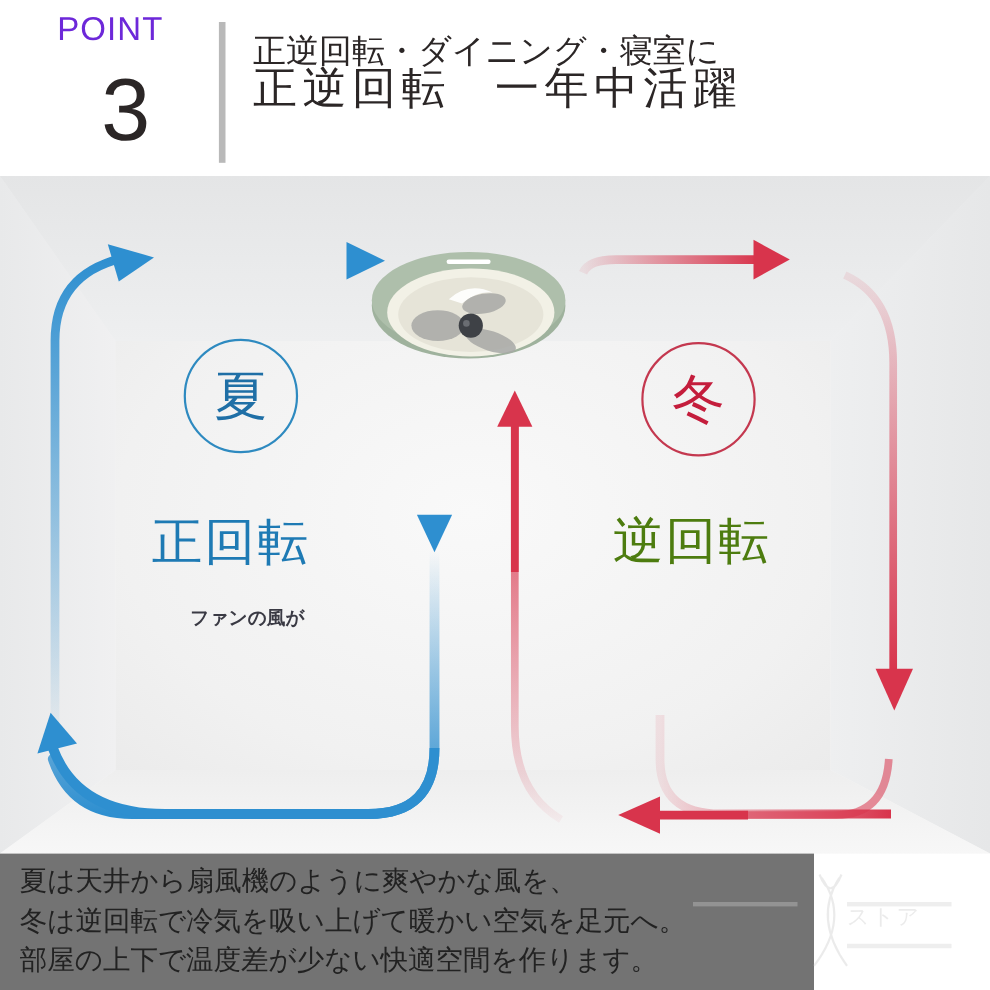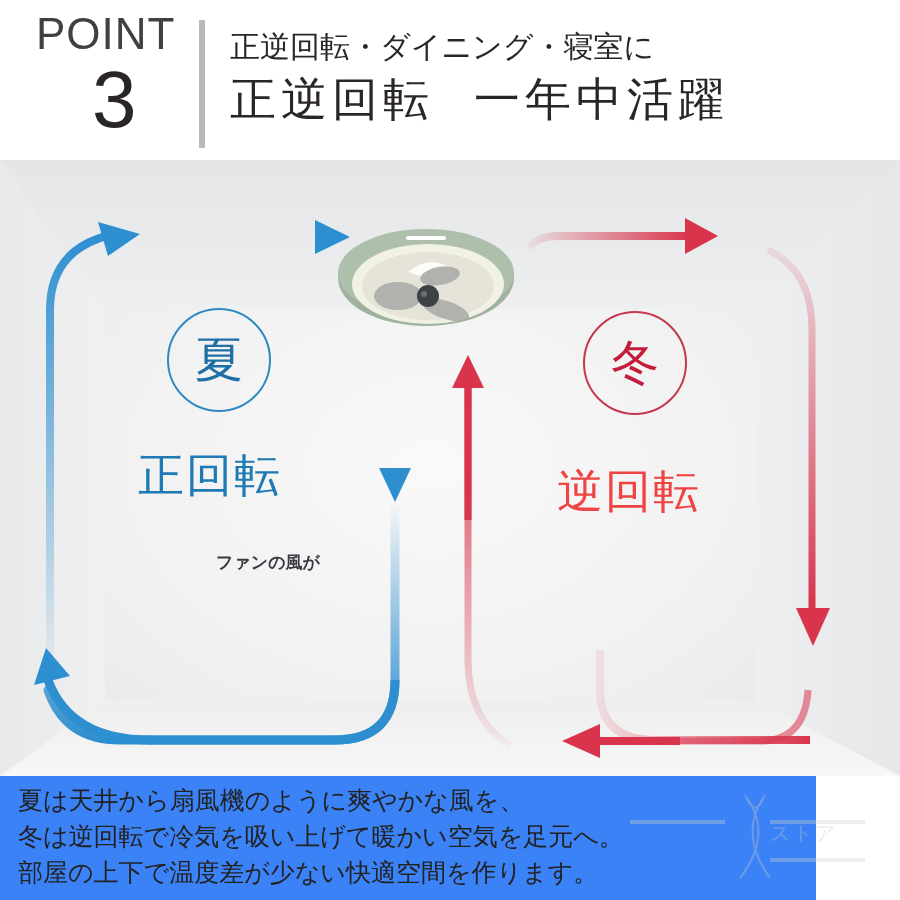--- a/index.html
+++ b/index.html
@@ -1,25 +1,25 @@
 <!DOCTYPE html>
 <html><head>
 <meta charset="utf-8">
 <style>
   html, body { margin: 0; padding: 0; }
   body { width: 900px; height: 900px; background: #ffffff; position: relative; overflow: hidden;
          font-family: "DejaVu Sans", sans-serif; color: #2b2626; }
   .header { position: absolute; left: 0; top: 0; width: 900px; height: 160px; background: #fff; }
-  .point-label { position: absolute; left: 36px; top: 12px; font-family: "Liberation Sans", sans-serif;
-         font-size: 44px; letter-spacing: 1px; color: #404040; line-height: 1; }
+  .point-label { position: absolute; left: 52px; top: 12px; font-family: "Liberation Sans", sans-serif;
+         font-size: 30px; letter-spacing: 1px; color: #6d28d9; line-height: 1; }
   .point-num { position: absolute; left: 92px; top: 60px; font-family: "Liberation Sans", sans-serif;
          font-size: 80px; font-weight: 300; color: #2b2626; line-height: 1; }
   .divider { position: absolute; left: 199px; top: 20px; width: 6px; height: 128px; background: #b9b9b9; }
   .subtitle { position: absolute; left: 230px; top: 32px; font-size: 30px; color: #2b2626; white-space: nowrap; line-height: 1; }
-  .title { position: absolute; left: 230px; top: 76px; font-size: 46px; color: #2b2626; white-space: nowrap;
+  .title { position: absolute; left: 230px; top: 61px; font-size: 40px; color: #2b2626; white-space: nowrap;
          letter-spacing: 5px; line-height: 1; }
   .title .gap { display: inline-block; width: 40px; }
 
   .room { position: absolute; left: 0; top: 160px; width: 900px; height: 616px; overflow: hidden;
          background: linear-gradient(180deg, #e9eaeb 0%, #f1f1f2 25%, #f3f3f3 60%, #f6f6f6 100%); }
   .room .ceiling { position: absolute; left: 0; top: 0; width: 900px; height: 150px;
          background: linear-gradient(180deg, #e4e5e6 0%, #eeeff0 100%);
          clip-path: polygon(0 0, 900px 0, 755px 150px, 105px 150px); }
   .room .left-wall { position: absolute; left: 0; top: 0; width: 105px; height: 616px;
          background: linear-gradient(90deg, #e8e9ea, #f0f0f1);
@@ -34,30 +34,30 @@
          clip-path: polygon(105px 0, 755px 0, 900px 76px, 0 76px); }
 
   svg.flow { position: absolute; left: 0; top: 0; }
 
   .season { position: absolute; width: 104px; height: 104px; border-radius: 50%; box-sizing: border-box;
          display: flex; align-items: center; justify-content: center; font-family: "DejaVu Serif", serif;
          font-size: 48px; background: transparent; }
   .season.summer { left: 167px; top: 308px; border: 2px solid #2e8ac0; color: #1f6fa6; }
   .season.winter { left: 583px; top: 311px; border: 2px solid #c4384f; color: #c41d3c; }
   .mode { position: absolute; font-family: "DejaVu Serif", serif; font-size: 46px; letter-spacing: 2px; white-space: nowrap; line-height: 1; }
-  .mode.summer { left: 138px; top: 452px; color: #1e7ab4; }
-  .mode.winter { left: 557px; top: 468px; color: #ef4444; }
+  .mode.summer { left: 138px; top: 469px; color: #1e7ab4; }
+  .mode.winter { left: 557px; top: 468px; color: #4d7c0f; }
   .desc { position: absolute; font-family: "DejaVu Serif", serif; font-weight: bold; font-size: 17px;
          color: #3a3a44; text-align: center; line-height: 38px; white-space: nowrap; }
-  .desc.summer { left: 130px; top: 543px; width: 190px; text-align: right; }
+  .desc.summer { left: 130px; top: 543px; width: 190px; }
   .desc.winter { left: 500px; top: 543px; width: 280px; }
 
   .fan { position: absolute; left: 336px; top: 218px; }
 
-  .footer { position: absolute; left: 0; top: 776px; width: 816px; height: 124px; background: #3b82f6; }
+  .footer { position: absolute; left: 0; top: 776px; width: 740px; height: 124px; background: #737373; }
   .footer .line { position: absolute; left: 18px; font-size: 25px; color: #222; white-space: nowrap; line-height: 1; }
   .footer .l1 { top: 12px; } .footer .l2 { top: 48px; } .footer .l3 { top: 84px; }
   .watermark { position: absolute; left: 630px; top: 790px; width: 240px; height: 90px; opacity: 0.35; pointer-events: none; }
   .watermark .bar { position: absolute; height: 4px; background: #cfcfcf; }
   .watermark .txt { position: absolute; left: 140px; top: 30px; font-size: 20px; color: #c8c8c8; letter-spacing: 2px; }
 </style>
 </head>
 <body>
 
 <div class="header">

